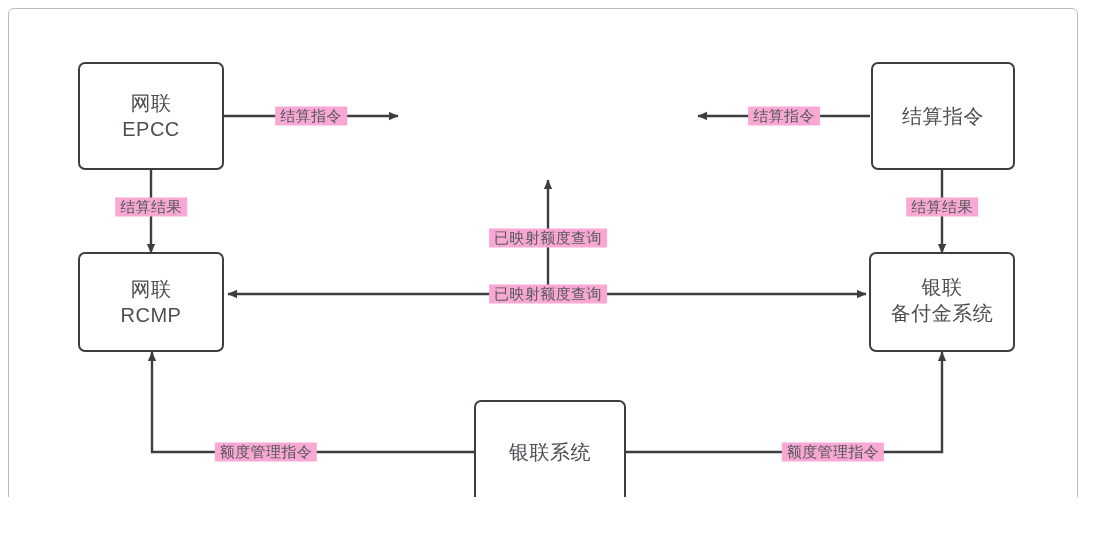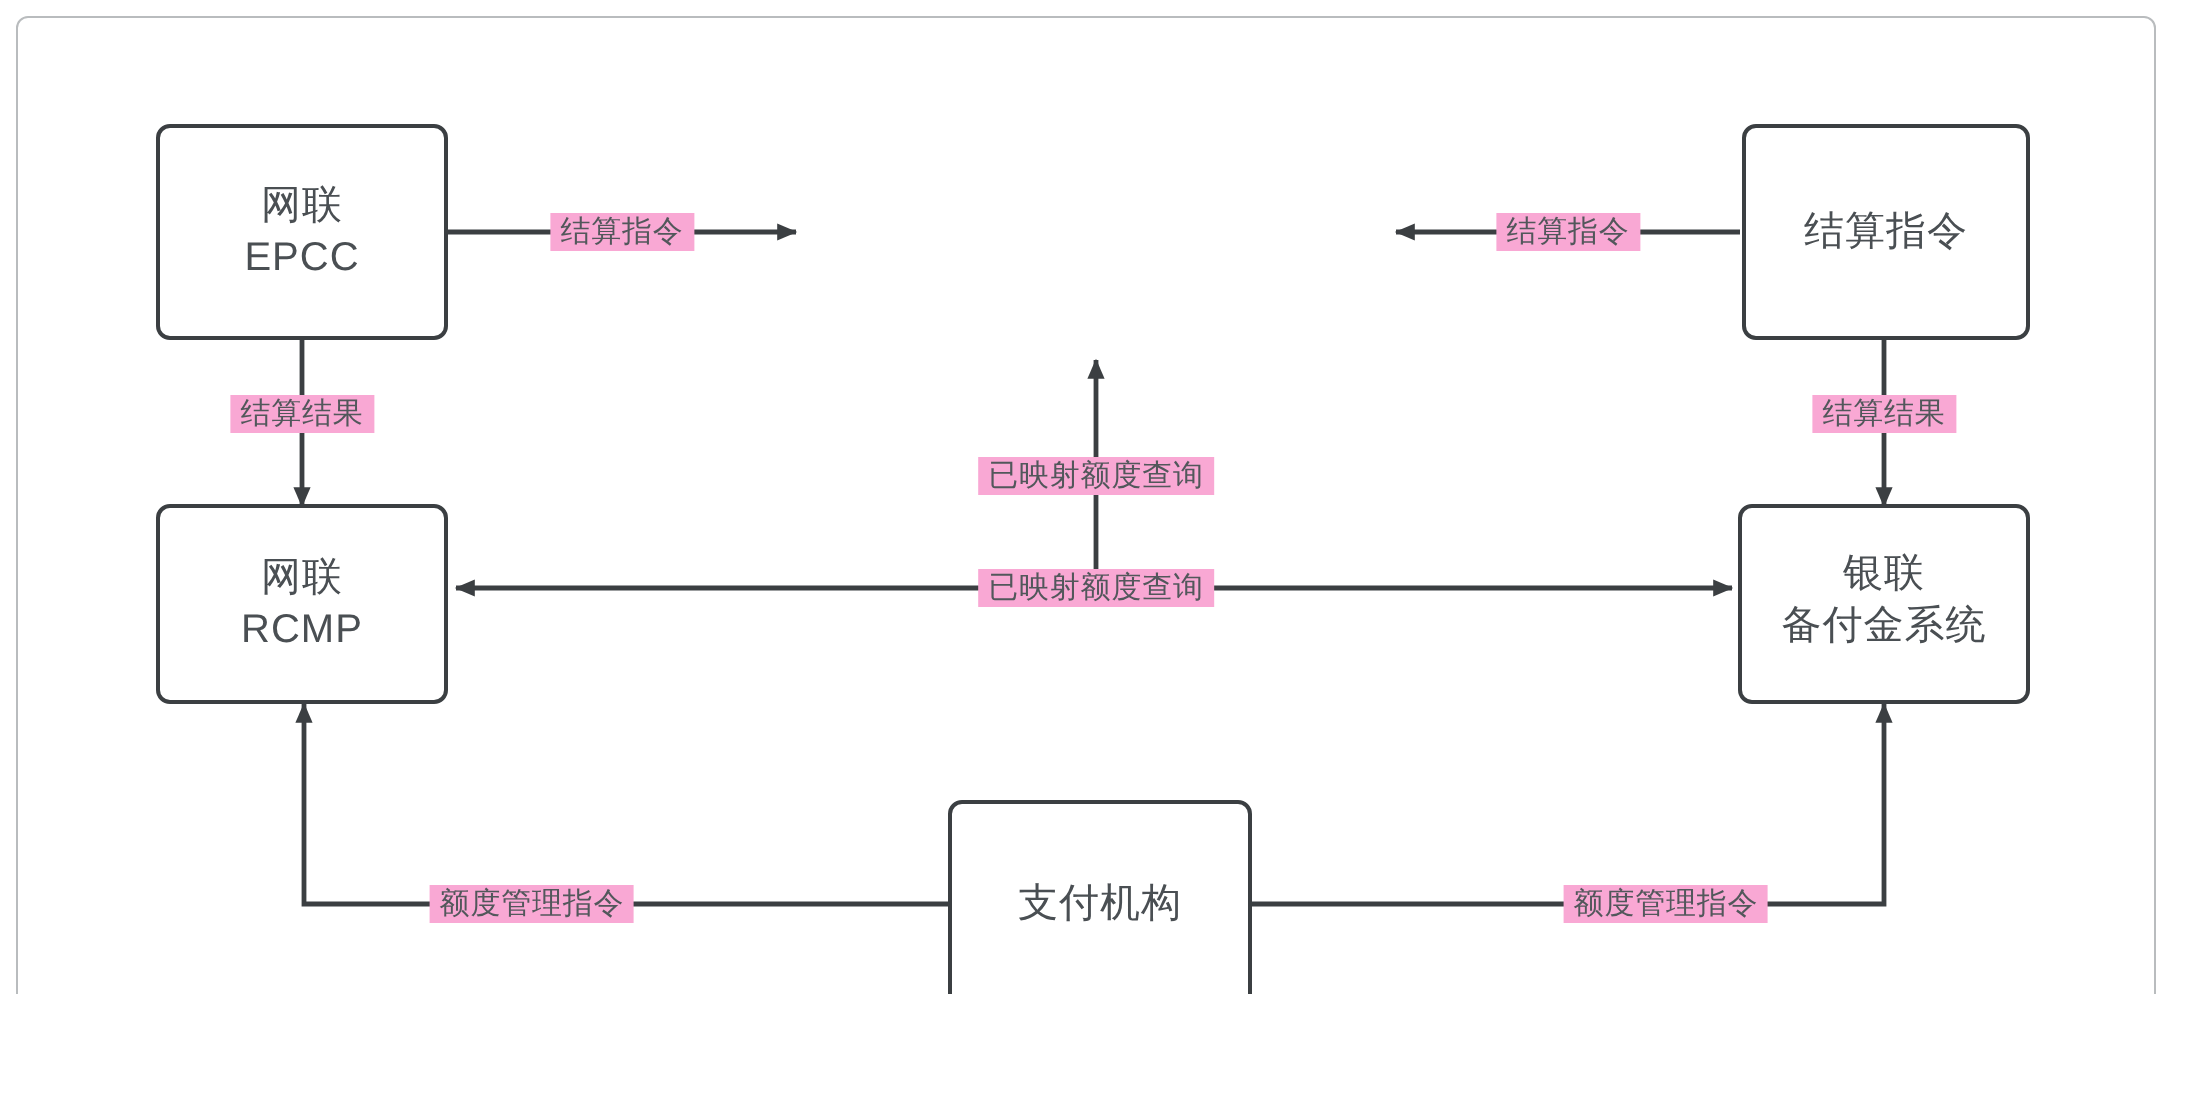--- a/index.html
+++ b/index.html
@@ -117,21 +117,21 @@
     <span class="nlabel">网联
 RCMP</span>
   </div>
 
   <div class="node" style="left:869px; top:252px; width:146px; height:100px;font-family:Liberation Mono, monospace;">
     <span class="nlabel">银联
 备付金系统</span>
   </div>
 
   <div class="node" style="left:474px; top:400px; width:152px; height:104px;">
-    <span class="nlabel">支付机构</span>
+    <span class="nlabel">银联系统</span>
   </div>
 
   <div class="edge-label" style="left:311px; top:116px;">结算指令</div>
 
   <div class="edge-label" style="left:784px; top:116px;">结算指令</div>
 
   <div class="edge-label" style="left:151px; top:207px;">结算结果</div>
 
   <div class="edge-label" style="left:942px; top:207px;">结算结果</div>
 

